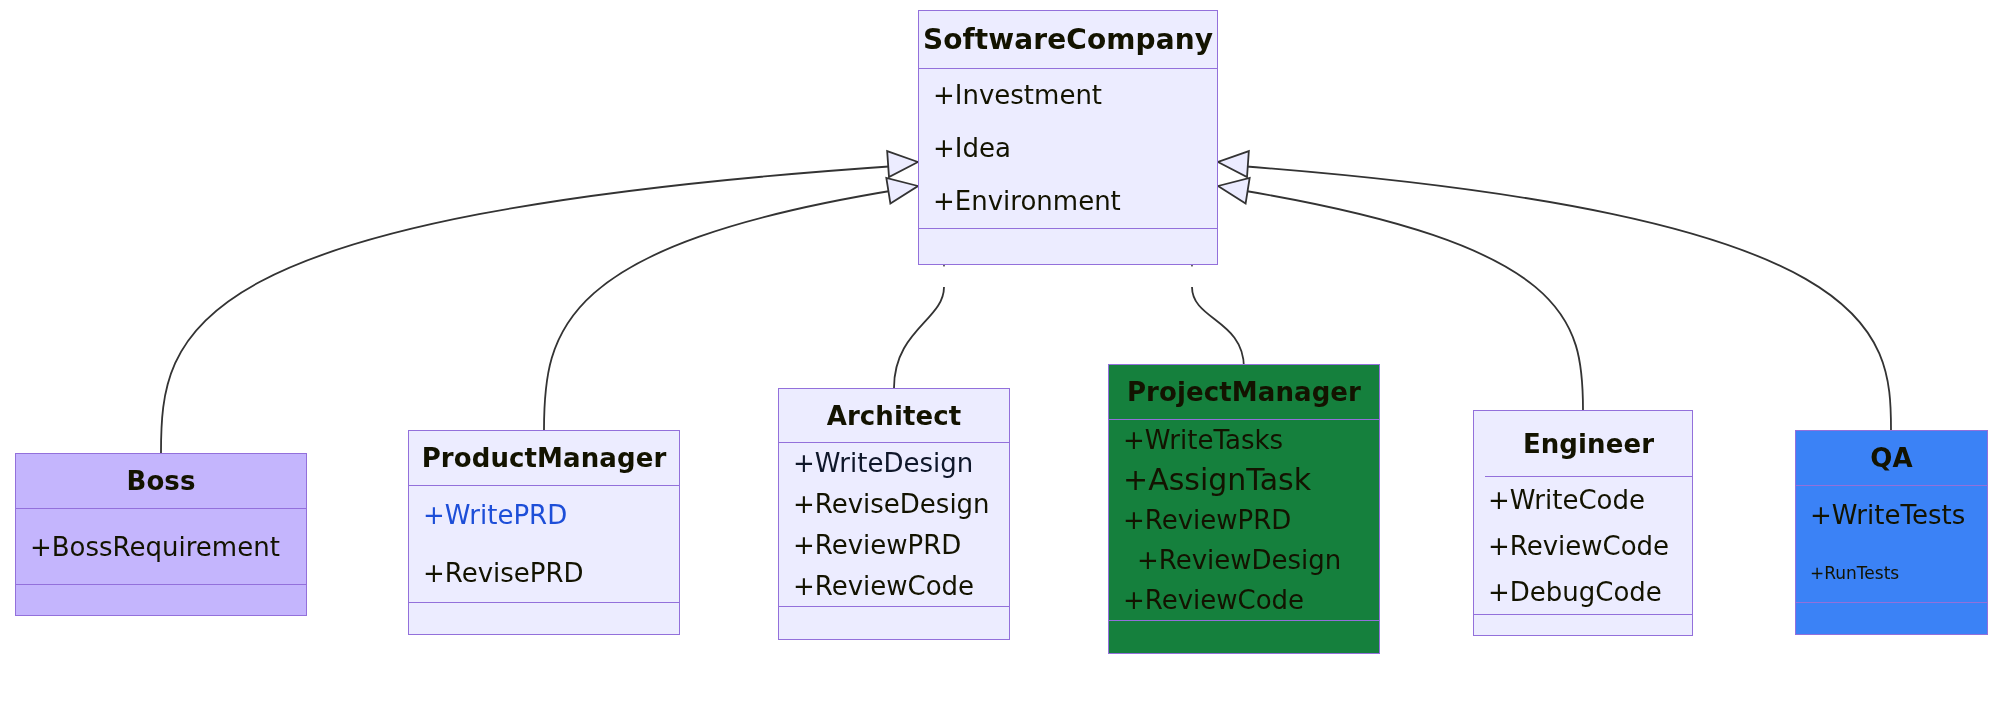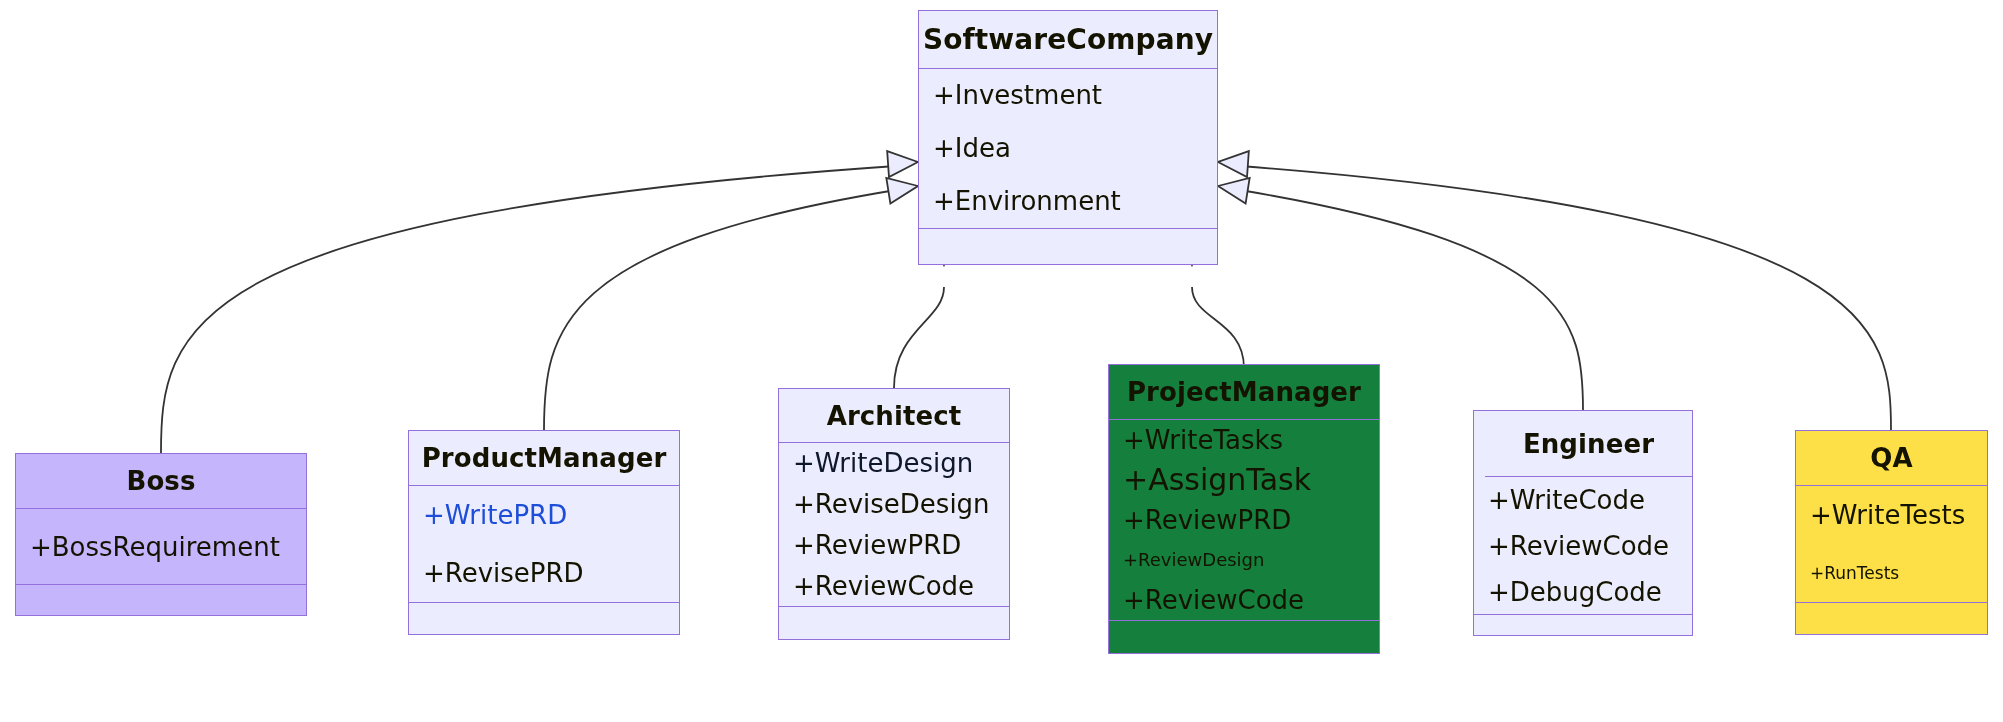--- a/index.html
+++ b/index.html
@@ -82,35 +82,35 @@
         <div class="row" style="font-size: 26px; line-height: 41px; color: rgb(19, 19, 0);">+ReviewCode</div>
       </div>
       <div class="methods" style="height: 34px;"></div>
     </div>
     <div class="node" style="left: 1108px; top: 364px; width: 272px; height: 290px; background: #15803d; border-color: rgb(147, 112, 219);">
       <div class="title" style="height: 55px; font-size: 26px; border-bottom-color: rgb(147, 112, 219); color: rgb(19, 19, 0);">ProjectManager</div>
       <div class="members" style="height: 201px; border-bottom-color: rgb(147, 112, 219); padding: 0px 14px;">
         <div class="row" style="font-size: 26px; line-height: 40.2px; color: rgb(19, 19, 0);">+WriteTasks</div>
         <div class="row" style="font-size: 30px; line-height: 40.2px; color: rgb(19, 19, 0);">+AssignTask</div>
         <div class="row" style="font-size: 26px; line-height: 40.2px; color: rgb(19, 19, 0);">+ReviewPRD</div>
-        <div class="row" style="font-size: 18px; line-height: 40.2px; color: rgb(19, 19, 0);">+ReviewDesign</div>
+        <div class="row" style="font-size: 26px; line-height: 40.2px; color: rgb(19, 19, 0); margin-left: 14px;">+ReviewDesign</div>
         <div class="row" style="font-size: 26px; line-height: 40.2px; color: rgb(19, 19, 0);">+ReviewCode</div>
       </div>
       <div class="methods" style="height: 34px;"></div>
     </div>
     <div class="node" style="left: 1473px; top: 410px; width: 220px; height: 226px; background: rgb(236, 236, 255); border-color: rgb(147, 112, 219);">
       <div class="title" style="height: 66px; font-size: 26px; border-bottom-color: rgb(147, 112, 219); color: rgb(19, 19, 0); margin-left: 11px;">Engineer</div>
       <div class="members" style="height: 138px; border-bottom-color: rgb(147, 112, 219); padding: 0px 14px;">
         <div class="row" style="font-size: 26px; line-height: 46px; color: rgb(19, 19, 0);">+WriteCode</div>
         <div class="row" style="font-size: 26px; line-height: 46px; color: rgb(19, 19, 0);">+ReviewCode</div>
         <div class="row" style="font-size: 26px; line-height: 46px; color: rgb(19, 19, 0);">+DebugCode</div>
       </div>
       <div class="methods" style="height: 33px;"></div>
     </div>
-    <div class="node" style="left: 1795px; top: 430px; width: 193px; height: 205px; background: #fde047; border-color: rgb(147, 112, 219);">
+    <div class="node" style="left: 1795px; top: 430px; width: 193px; height: 205px; background: #3b82f6; border-color: rgb(147, 112, 219);">
       <div class="title" style="height: 55px; font-size: 26px; border-bottom-color: rgb(147, 112, 219); color: rgb(19, 19, 0);">QA</div>
       <div class="members" style="height: 117px; border-bottom-color: rgb(147, 112, 219); padding: 0px 14px;">
         <div class="row" style="font-size: 26px; line-height: 58.5px; color: rgb(19, 19, 0);">+WriteTests</div>
         <div class="row" style="font-size: 17px; line-height: 58.5px; color: rgb(19, 19, 0);">+RunTests</div>
       </div>
       <div class="methods" style="height: 33px;"></div>
     </div>
   </div>
 
 </body></html>

